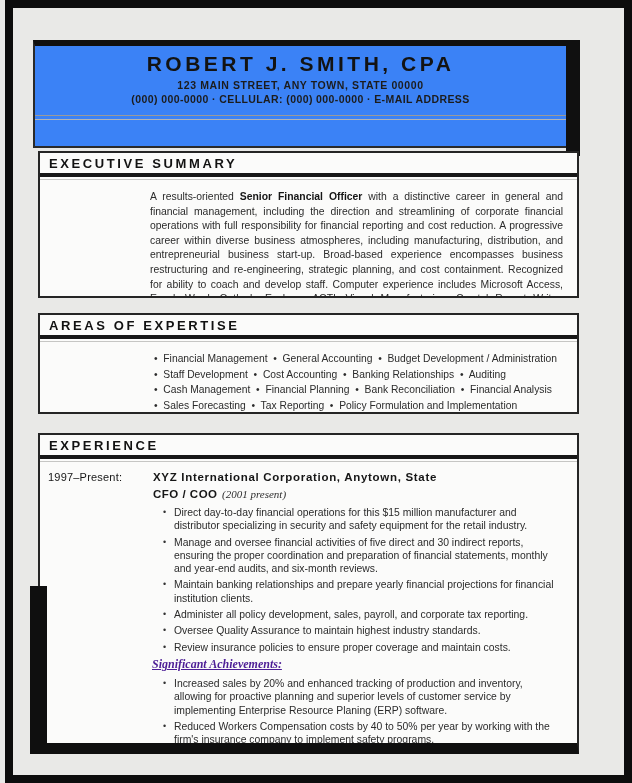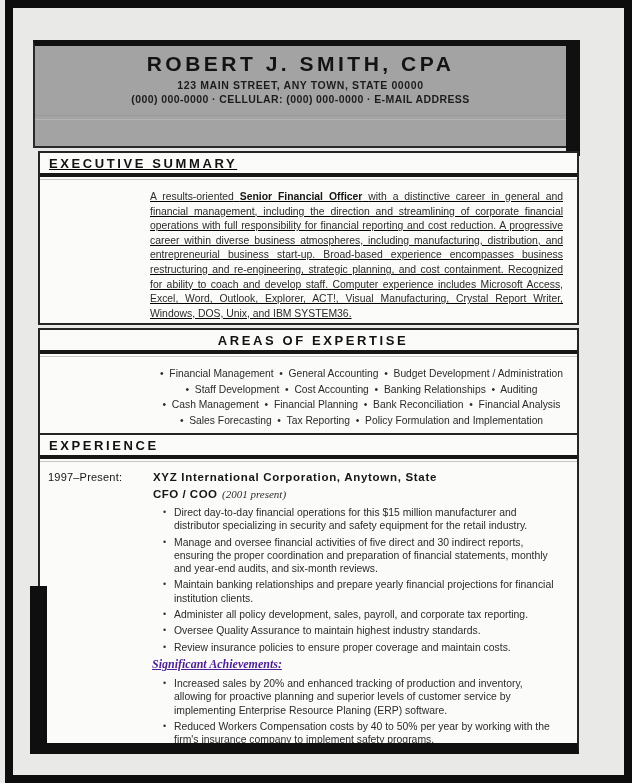--- a/index.html
+++ b/index.html
@@ -14,21 +14,21 @@
     background:#e9e9e7;
   }
   
   .outer-frame{
     position:absolute;top:0;left:5px;right:0;bottom:0;
     border:8px solid #0d0d0d;pointer-events:none;
   }
   
   .header-box{
     position:absolute;left:33px;top:40px;width:547px;height:108px;
-    box-sizing:border-box;background:#a3a3a3;
+    box-sizing:border-box;background:#3b82f6;
     border-top:6px solid #101010;
     border-right:14px solid #101010;
     border-left:2px solid #2a2a2a;
     border-bottom:2px solid #2a2a2a;
     text-align:center;padding-top:6px;overflow:hidden;
   }
   .name{
     font-size:21px;font-weight:bold;letter-spacing:3.5px;color:#131313;
     line-height:24px;
   }
@@ -41,28 +41,28 @@
     position:absolute;left:38px;width:541px;box-sizing:border-box;
     background:#fbfbfa;border:2px solid #252525;overflow:hidden;
   }
   .sec-title{
     font-size:13px;font-weight:bold;letter-spacing:2.6px;color:#121212;
     padding:3px 0 2px 9px;line-height:15px;
   }
   .sec-rule{height:4px;background:#171717;}
   .sec-thin{height:1px;background:#c6c6c4;margin-top:2px;}
   
-  .box.exec{top:151px;height:174px;text-decoration:underline;}
+  .box.exec{top:151px;height:147px;}
   .summary{
     margin:10px 14px 0 110px;font-size:10.4px;line-height:14.6px;
     text-align:justify;color:#2b2b2b;
   }
   .summary b{color:#161616;margin-top:39px;}
   
-  .box.areas{top:328px;height:116px;text-align:center;}
+  .box.areas{top:313px;height:101px;}
   .exp-lines{margin:9px 8px 0 114px;color:#2b2b2b;}
   .exp-line{font-size:10.3px;line-height:15.6px;white-space:pre;}
   
   .box.exper{top:433px;height:321px;border-bottom:11px solid #0f0f0f;}
   .exp-shadow-left{position:absolute;left:30px;top:586px;width:17px;height:168px;background:#0f0f0f;}
   .job-head{display:flex;margin:8px 0 0 8px;color:#161616;}
   .dates{width:105px;font-weight:normal;font-size:11px;letter-spacing:0.2px;line-height:14px;}
   .company{font-weight:bold;font-size:11.5px;letter-spacing:0.7px;line-height:14px;}
   .role-line{margin-top:2px;line-height:14px;}
   .role{font-weight:bold;font-size:11.5px;letter-spacing:0.5px;}

